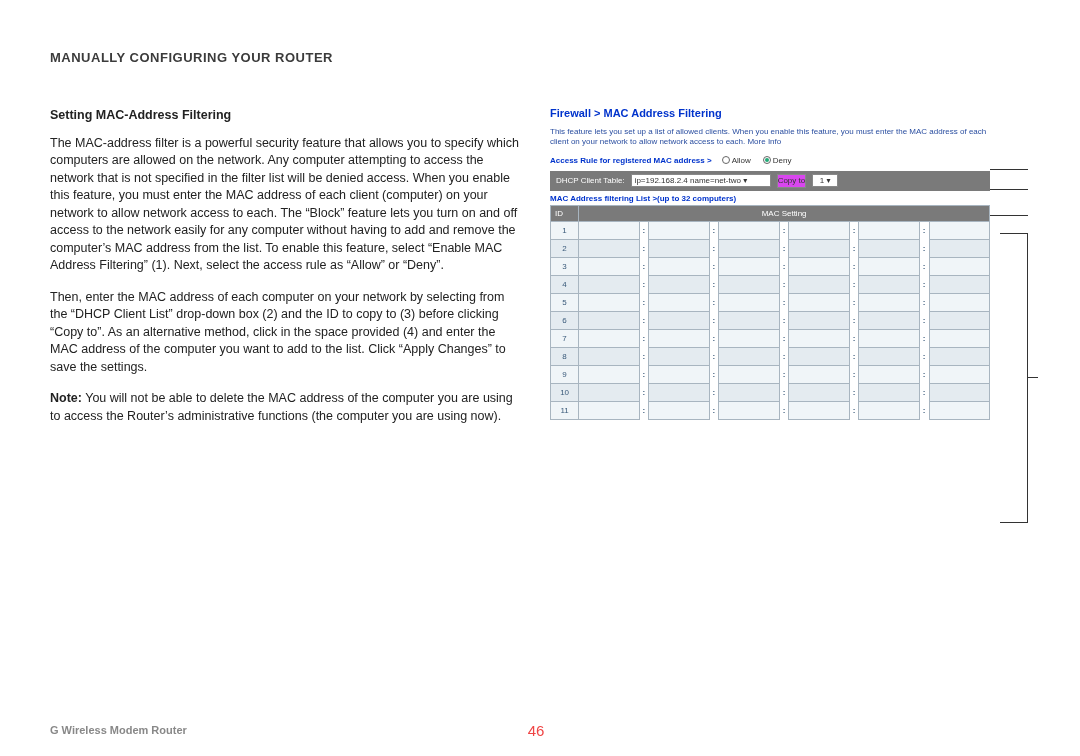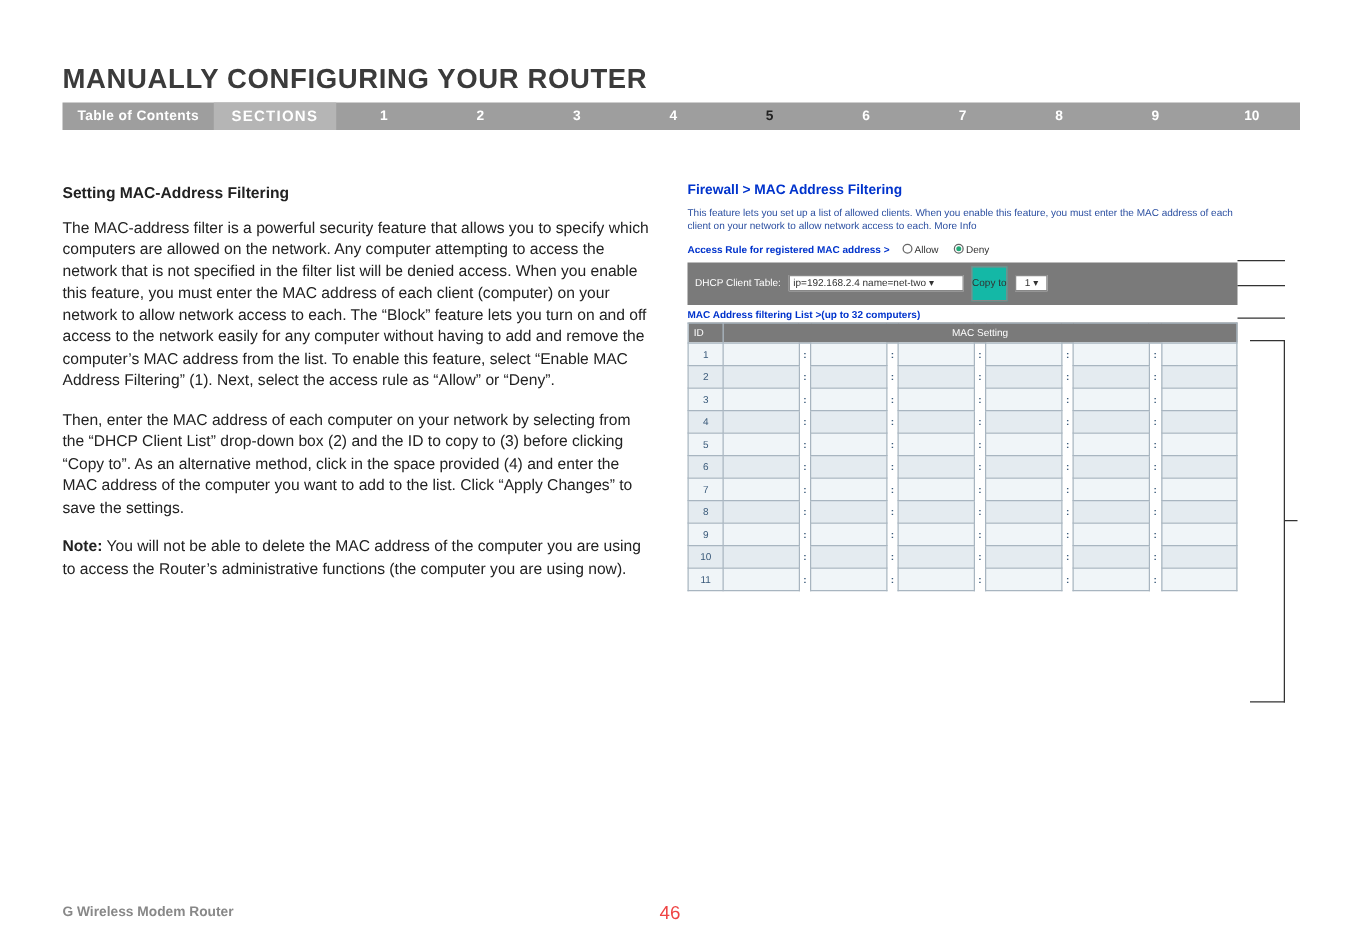--- a/index.html
+++ b/index.html
@@ -8,25 +8,25 @@
     background: #fff;
     width: 1080px;
     height: 756px;
     position: relative;
     color: #222;
   }
   .page {
     padding: 50px 40px 20px 50px;
   }
   .chapter-title {
-    font-size: 22px;
+    font-size: 13px;
     font-weight: bold;
     letter-spacing: 0.5px;
     color: #3b3b3b;
-    margin-bottom: 6px;
+    margin-bottom: 20px;
   }
   .nav-bar {
     background: #9e9e9e;
     height: 22px;
     display: flex;
     align-items: center;
     font-size: 11px;
     color: #fff;
   }
   .nav-toc {
@@ -123,23 +123,23 @@
     background: #7a7a7a;
     color: #fff;
     padding: 3px 6px;
     display: flex;
     align-items: center;
     gap: 6px;
     font-size: 8px;
   }
   .dhcp-bar select, .dhcp-bar button {
     font-size: 8px;
-    height: 28px;
+    height: 14px;
     border: 1px solid #888;
-    background: #14b8a6;
+    background: #d946ef;
     color: #333;
   }
   .dhcp-bar .ipbox {
     background: #fff;
     color: #333;
     padding: 1px 3px;
     border: 1px solid #888;
     font-size: 8px;
     width: 140px;
   }
@@ -214,36 +214,20 @@
     color: #ef4444;
     font-size: 15px;
   }
 </style>
 </head>
 <body>
 
 <div class="page">
   <div class="chapter-title">MANUALLY CONFIGURING YOUR ROUTER</div>
 
-  <div class="nav-bar">
-    <div class="nav-toc">Table of Contents</div>
-    <div class="nav-sections-label">SECTIONS</div>
-    <div class="nav-sections" id="nav-sections">
-        <div class="nav-item">1</div>
-        <div class="nav-item">2</div>
-        <div class="nav-item">3</div>
-        <div class="nav-item">4</div>
-        <div class="nav-item active">5</div>
-        <div class="nav-item">6</div>
-        <div class="nav-item">7</div>
-        <div class="nav-item">8</div>
-        <div class="nav-item">9</div>
-        <div class="nav-item">10</div>
-      </div>
-  </div>
 
   <div class="content">
     <div class="left-col">
       <div class="section-heading">Setting MAC-Address Filtering</div>
       <p class="para">The MAC-address filter is a powerful security feature that allows you to specify which computers are allowed on the network. Any computer attempting to access the network that is not specified in the filter list will be denied access. When you enable this feature, you must enter the MAC address of each client (computer) on your network to allow network access to each. The “Block” feature lets you turn on and off access to the network easily for any computer without having to add and remove the computer’s MAC address from the list. To enable this feature, select “Enable MAC Address Filtering” (1). Next, select the access rule as “Allow” or “Deny”.</p>
       <p class="para">Then, enter the MAC address of each computer on your network by selecting from the “DHCP Client List” drop-down box (2) and the ID to copy to (3) before clicking “Copy to”. As an alternative method, click in the space provided (4) and enter the MAC address of the computer you want to add to the list. Click “Apply Changes” to save the settings.</p>
       <p class="para"><strong>Note:</strong><span> You will not be able to delete the MAC address of the computer you are using to access the Router’s administrative functions (the computer you are using now).</span></p>
     </div>
 
     <div class="right-col">

